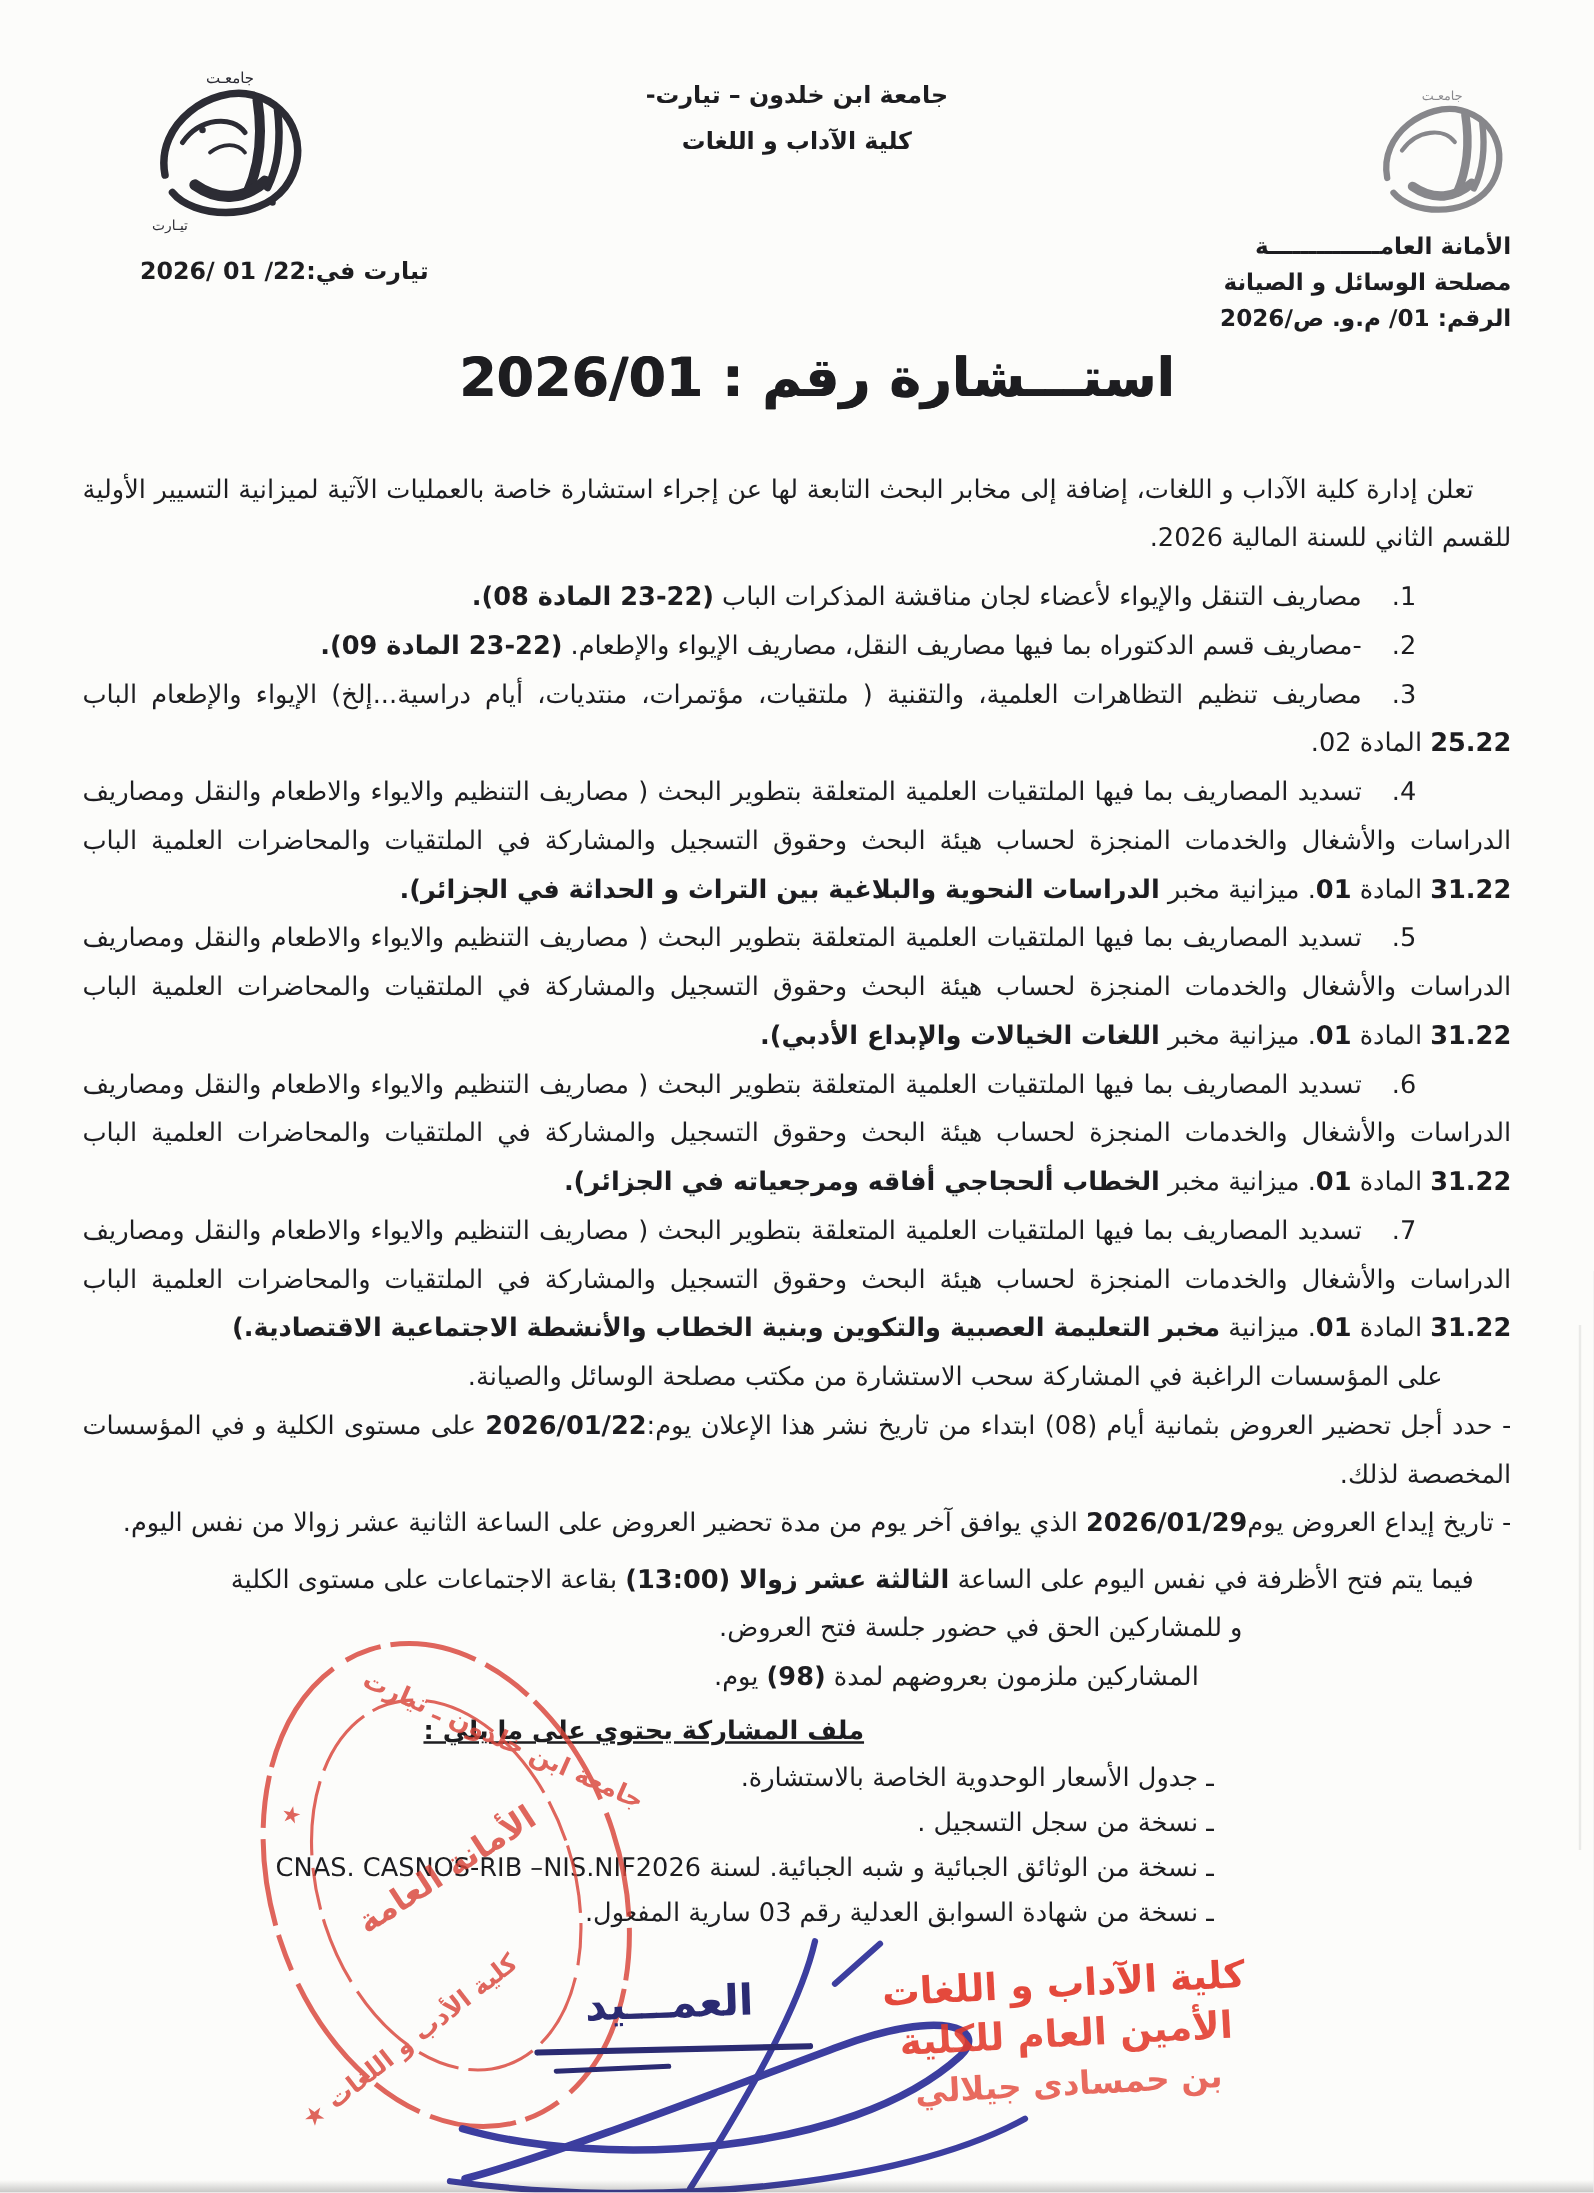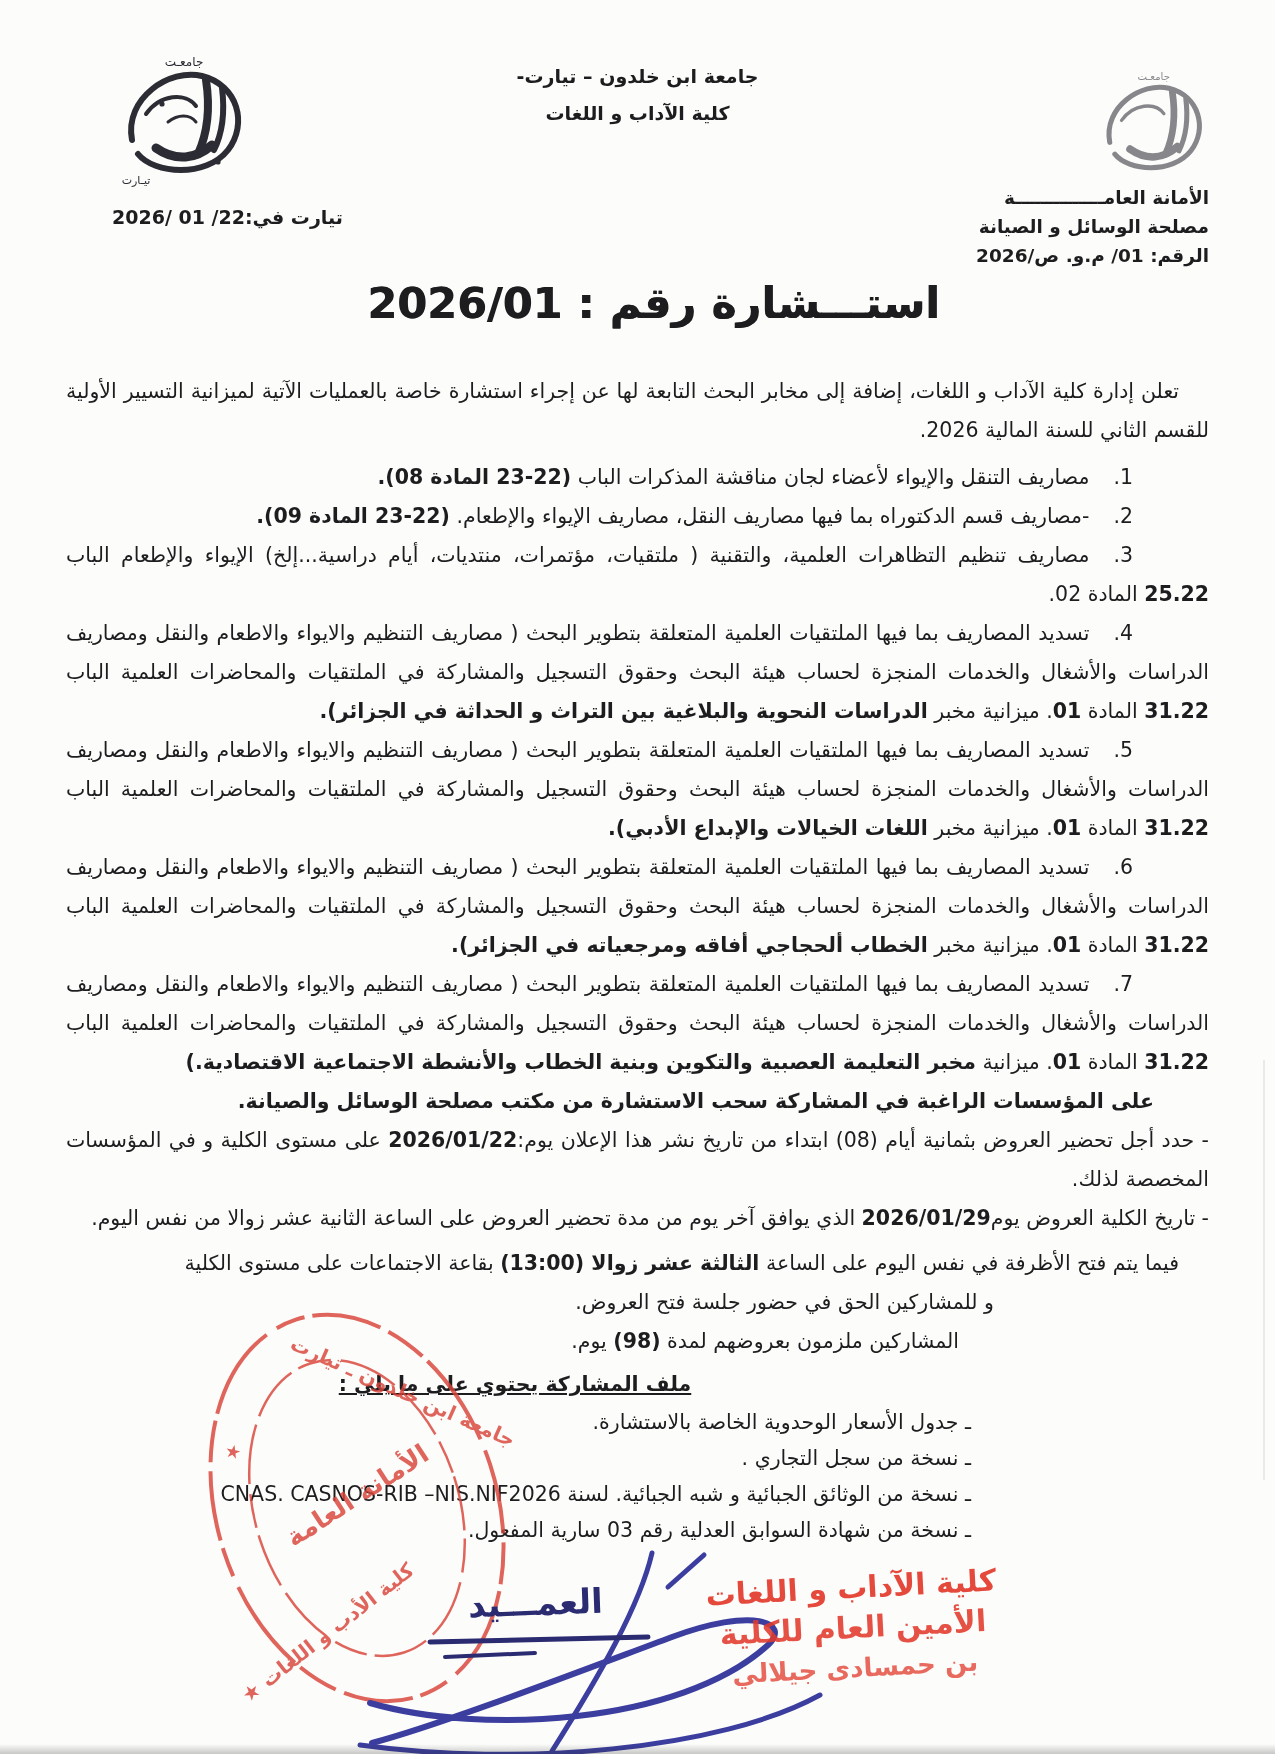--- a/index.html
+++ b/index.html
@@ -24,21 +24,21 @@
            font-size:43px; font-weight:bold; letter-spacing:1px;
            text-shadow:.6px 0 0 #1d1d20;padding-left:32px; }
   
   .content { position:absolute; top:372px; right:66px; left:66px;
              font-size:20.5px; line-height:39px; text-align:justify; text-justify:inter-word; }
   .content p { margin:0; }
   .b { font-weight:bold; }
   .intro { text-indent:30px; margin-bottom:8px !important; }
   .item  { text-indent:38px; }
   .num   { display:inline-block; margin-left:24px; }
-  .ind-sm { text-indent:55px;font-weight:bold; }
+  .ind-sm { text-indent:55px; }
   .ind-xs { text-indent:30px; margin-top:6px !important; }
   .hang   { margin-right:215px !important; }
   .hang2  { margin-right:250px !important; }
   .file-heading { font-weight:bold; text-decoration:underline; margin-right:245px !important;
                   margin-top:4px !important; text-align:center; }
   .file-item { margin-right:238px !important; text-align:right; line-height:36px; }
   
   .seal { position:absolute; left:192px; top:1278px; opacity:.82; pointer-events:none; }
   .sig-svg { position:absolute; left:300px; top:1545px; pointer-events:none; }
   .dean { position:absolute; left:468px; top:1583px; font-size:34px; font-weight:bold;
@@ -114,28 +114,28 @@
     <p class="item"><span class="num">1.</span><span><span>مصاريف التنقل والإيواء لأعضاء لجان مناقشة المذكرات الباب </span><span class="b">(22-23 المادة 08).</span></span></p>
     <p class="item"><span class="num">2.</span><span><span>-مصاريف قسم الدكتوراه بما فيها مصاريف النقل، مصاريف الإيواء والإطعام. </span><span class="b">(22-23 المادة 09).</span></span></p>
     <p class="item"><span class="num">3.</span><span><span>مصاريف تنظيم التظاهرات العلمية، والتقنية ( ملتقيات، مؤتمرات، منتديات، أيام دراسية...إلخ) الإيواء والإطعام الباب </span><span class="b">25.22</span><span> المادة 02.</span></span></p>
     <p class="item"><span class="num">4.</span><span><span>تسديد المصاريف بما فيها الملتقيات العلمية المتعلقة بتطوير البحث ( مصاريف التنظيم والايواء والاطعام والنقل ومصاريف الدراسات والأشغال والخدمات المنجزة لحساب هيئة البحث وحقوق التسجيل والمشاركة في الملتقيات والمحاضرات العلمية الباب </span><span class="b">31.22</span><span> المادة </span><span class="b">01</span><span>. ميزانية مخبر </span><span class="b">الدراسات النحوية والبلاغية  بين التراث و الحداثة في الجزائر).</span></span></p>
     <p class="item"><span class="num">5.</span><span><span>تسديد المصاريف بما فيها الملتقيات العلمية المتعلقة بتطوير البحث ( مصاريف التنظيم والايواء والاطعام والنقل ومصاريف الدراسات والأشغال والخدمات المنجزة لحساب هيئة البحث وحقوق التسجيل والمشاركة في الملتقيات والمحاضرات العلمية الباب </span><span class="b">31.22</span><span> المادة </span><span class="b">01</span><span>. ميزانية مخبر </span><span class="b">اللغات الخيالات والإبداع الأدبي).</span></span></p>
     <p class="item"><span class="num">6.</span><span><span>تسديد المصاريف بما فيها الملتقيات العلمية المتعلقة بتطوير البحث ( مصاريف التنظيم والايواء والاطعام والنقل ومصاريف الدراسات والأشغال والخدمات المنجزة لحساب هيئة البحث وحقوق التسجيل والمشاركة في الملتقيات والمحاضرات العلمية الباب </span><span class="b">31.22</span><span> المادة </span><span class="b">01</span><span>. ميزانية مخبر </span><span class="b">الخطاب ألحجاجي أفاقه ومرجعياته  في الجزائر).</span></span></p>
     <p class="item"><span class="num">7.</span><span><span>تسديد المصاريف بما فيها الملتقيات العلمية المتعلقة بتطوير البحث ( مصاريف التنظيم والايواء والاطعام والنقل ومصاريف الدراسات والأشغال والخدمات المنجزة لحساب هيئة البحث وحقوق التسجيل والمشاركة في الملتقيات والمحاضرات العلمية الباب </span><span class="b">31.22</span><span> المادة </span><span class="b">01</span><span>. ميزانية </span><span class="b">مخبر التعليمة العصبية والتكوين وبنية الخطاب والأنشطة الاجتماعية الاقتصادية.)</span></span></p>
 
     <p class="ind-sm"><span>على المؤسسات الراغبة في المشاركة سحب الاستشارة من مكتب مصلحة الوسائل والصيانة.</span></p>
     <p><span>- حدد أجل تحضير العروض بثمانية أيام (08) ابتداء من تاريخ نشر هذا الإعلان يوم:</span><span class="b">2026/01/22</span><span> على مستوى الكلية و في المؤسسات المخصصة لذلك.</span></p>
-    <p><span>- تاريخ الكلية العروض يوم</span><span class="b">2026/01/29</span><span> الذي يوافق آخر يوم من مدة تحضير العروض على الساعة الثانية عشر زوالا من نفس اليوم.</span></p>
+    <p><span>- تاريخ إيداع العروض يوم</span><span class="b">2026/01/29</span><span> الذي يوافق آخر يوم من مدة تحضير العروض على الساعة الثانية عشر زوالا من نفس اليوم.</span></p>
     <p class="ind-xs"><span>فيما يتم فتح الأظرفة في نفس اليوم على الساعة </span><span class="b">الثالثة  عشر زوالا  (13:00)</span><span> بقاعة الاجتماعات على مستوى الكلية</span></p>
     <p class="hang"><span>و للمشاركين الحق في حضور جلسة فتح العروض.</span></p>
     <p class="hang2"><span>المشاركين ملزمون بعروضهم لمدة </span><span class="b">(98)</span><span> يوم.</span></p>
 
     <p class="file-heading">ملف المشاركة يحتوي على ما يلي :</p>
     <p class="file-item">ـ جدول الأسعار الوحدوية الخاصة بالاستشارة.</p>
-    <p class="file-item">ـ نسخة من سجل التجاري .</p>
+    <p class="file-item">ـ نسخة من سجل التسجيل .</p>
     <p class="file-item">ـ نسخة من الوثائق الجبائية و شبه الجبائية. لسنة CNAS. CASNOS-RIB –NIS.NIF2026</p>
     <p class="file-item">ـ نسخة من شهادة السوابق العدلية رقم 03 سارية المفعول.</p>
   </div>
 
   <div class="seal">
     <svg width="330" height="460" viewBox="0 0 330 460">
       <g transform="rotate(-18 165 230)" fill="none" stroke="#d9453a">
         <ellipse cx="165" cy="230" rx="140" ry="198" stroke-width="4" stroke-dasharray="70 9 42 7 95 12 30 8"></ellipse>
         <ellipse cx="165" cy="230" rx="102" ry="152" stroke-width="2.5" stroke-dasharray="55 8 34 10 60 9"></ellipse>
       </g>

